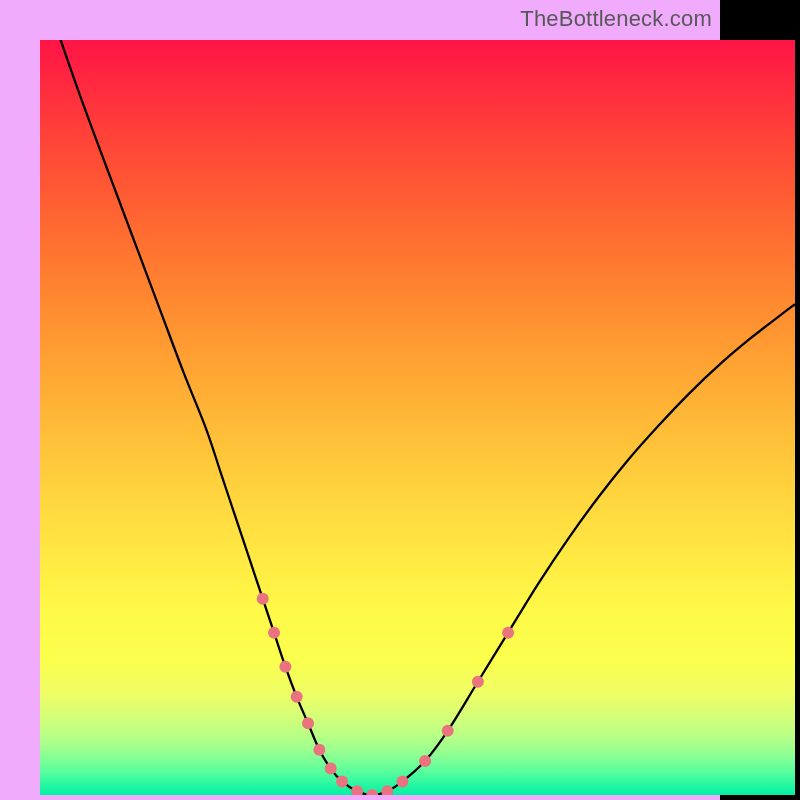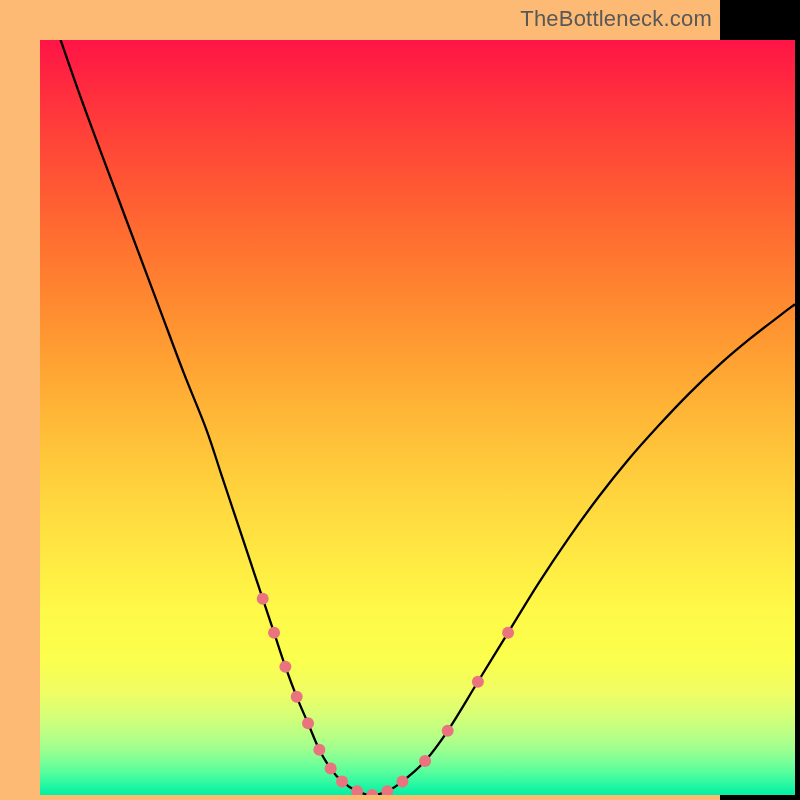--- a/index.html
+++ b/index.html
@@ -8,21 +8,21 @@
     width: 800px;
     height: 800px;
     overflow: hidden;
     background: #000;
     font-family: Arial, Helvetica, sans-serif;
   }
   .container {
     position: relative;
     width: 720px;
     height: 800px;
-    background: #fdba74;
+    background: #f0abfc;
   }
   .plot-area {
     position: absolute;
     left: 40px;
     top: 40px;
     width: 755px;
     height: 755px;
     background: linear-gradient(to bottom,
       #ff1446 0%,
       #ff2a3f 6%,

